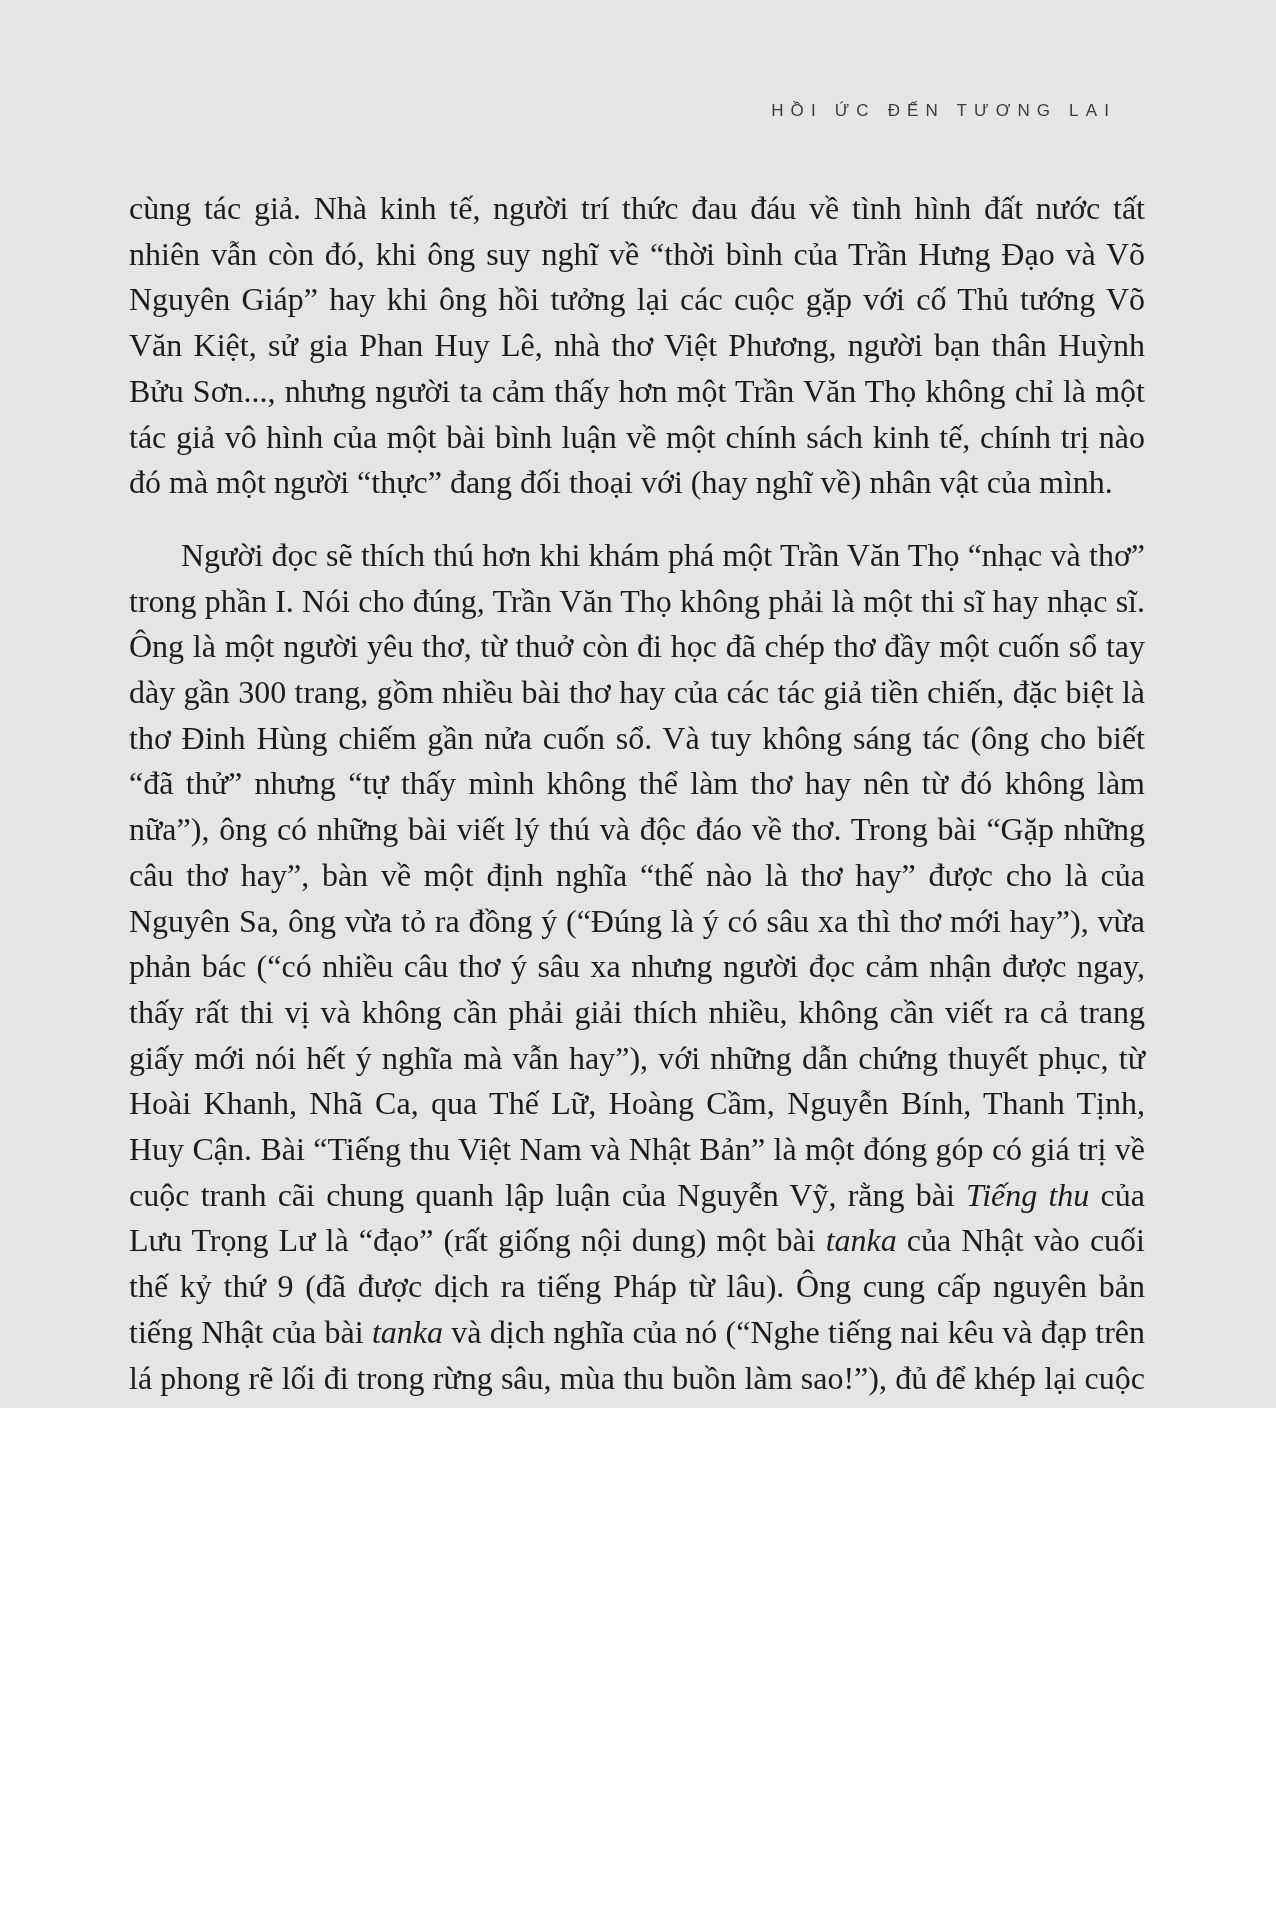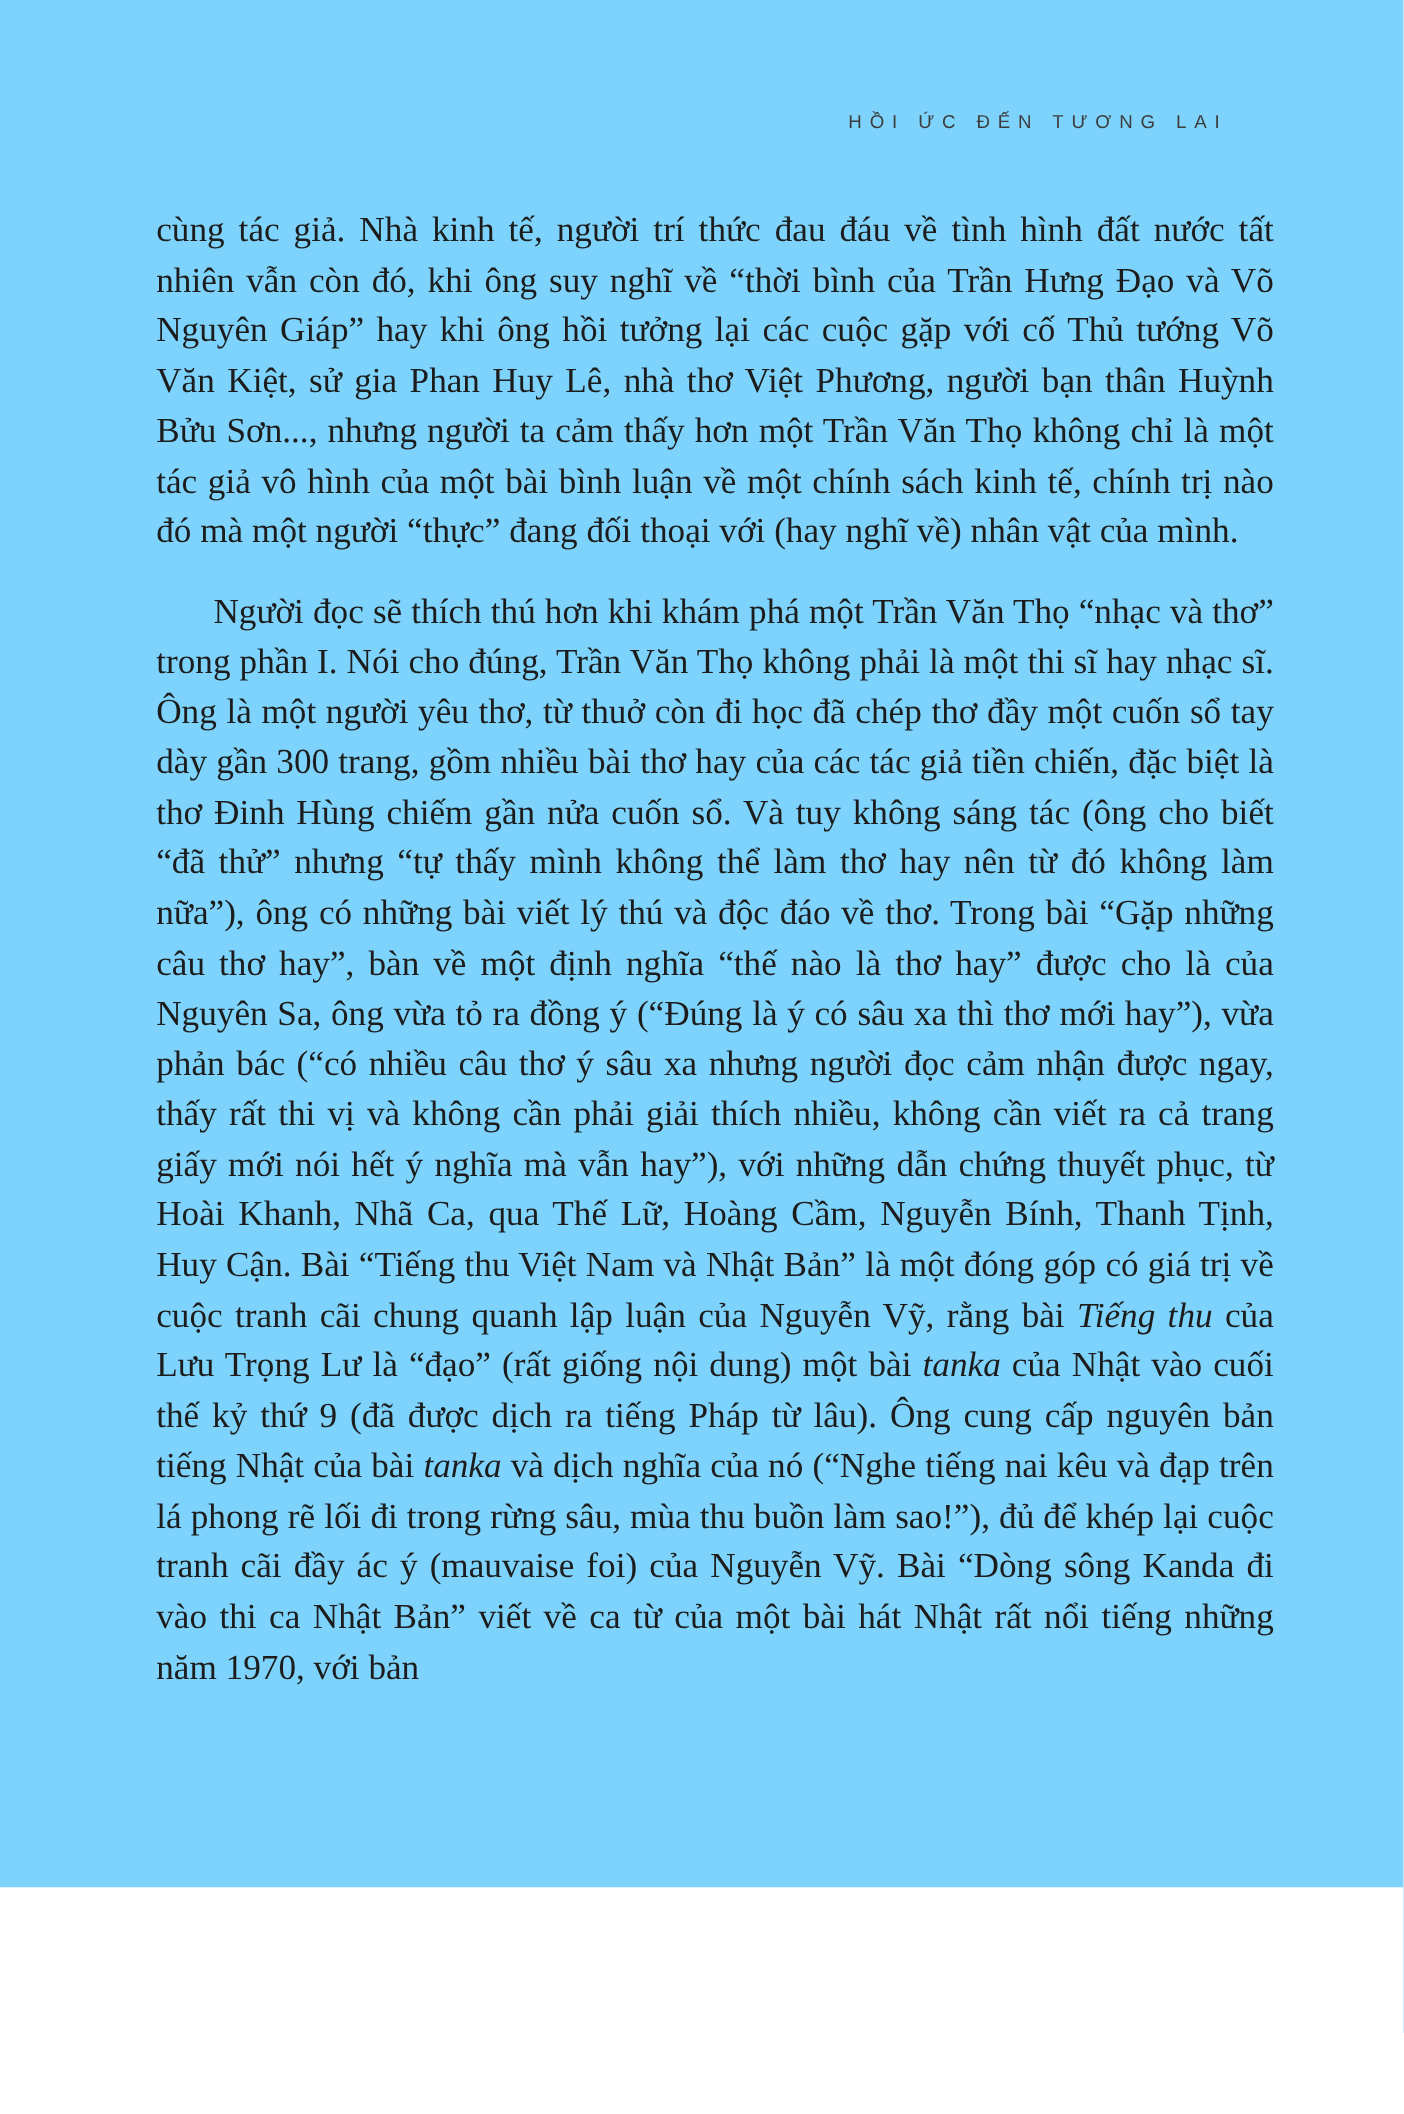--- a/index.html
+++ b/index.html
@@ -3,39 +3,39 @@
 <meta charset="utf-8">
 <style>
   html, body {
     margin: 0;
     padding: 0;
     background: #ffffff;
   }
   .page {
     position: relative;
     width: 1276px;
-    height: 1716px;
-    background: #7dd3fc;
+    height: 1408px;
+    background: #e5e5e5;
     overflow: hidden;
   }
   .running-header {
     position: absolute;
     top: 101px;
     right: 160px;
     font-family: "Liberation Sans", sans-serif;
     font-size: 17px;
     font-weight: 400;
     letter-spacing: 0.42em;
     color: #3c3c3c;
     white-space: nowrap;
   }
   .text-block {
     position: absolute;
     top: 186px;
-    left: 142px;
+    left: 129px;
     width: 1016px;
     font-family: "Liberation Serif", serif;
     font-size: 32px;
     line-height: 45.7px;
     text-align: justify;
     color: #1c1c1c;
   }
   .text-block p {
     margin: 0;
   }

